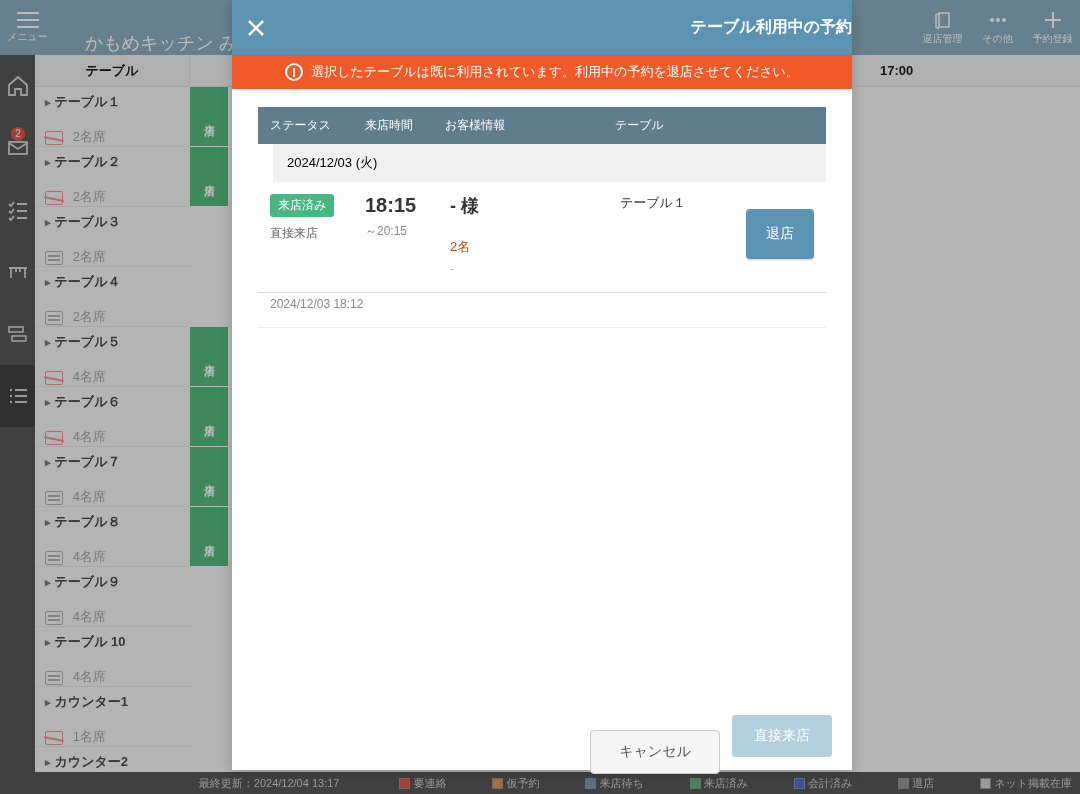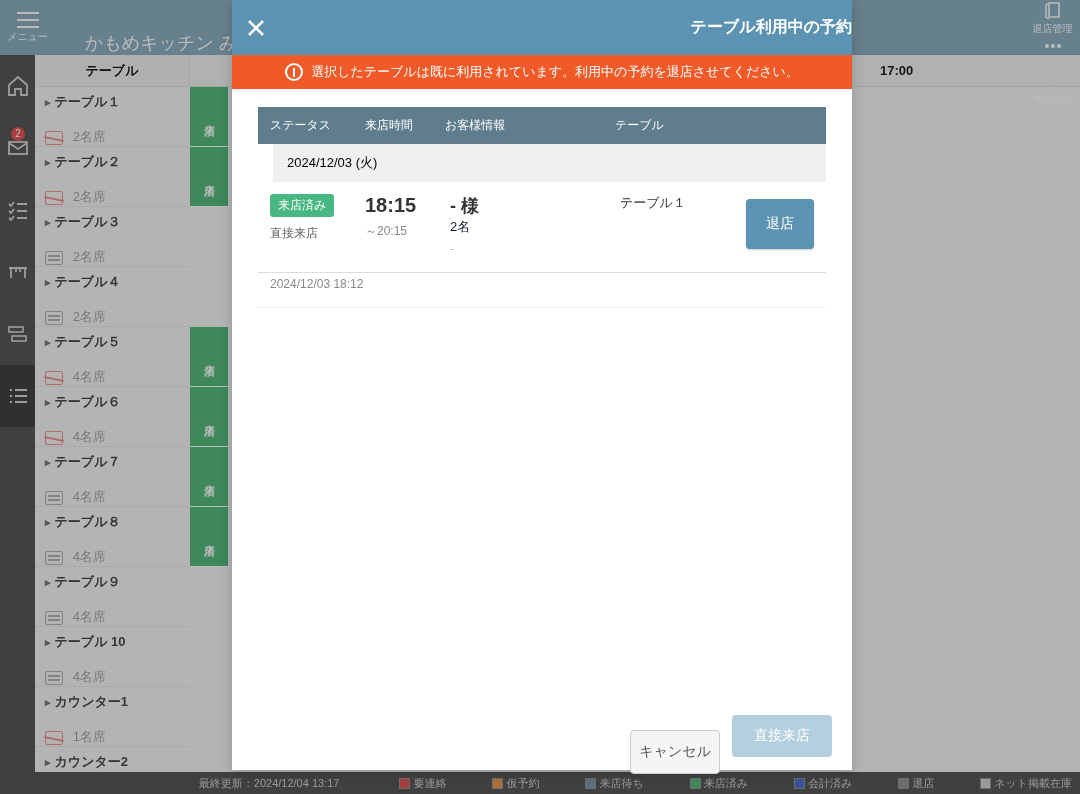--- a/index.html
+++ b/index.html
@@ -5,21 +5,21 @@
 * { box-sizing: border-box; margin: 0; padding: 0; }
 body { font-family: "Hiragino Sans", "Meiryo", sans-serif; width: 1080px; height: 794px; overflow: hidden; background: #f5f5f5; position: relative; font-size: 13px; }
 
 
 .topbar { height: 55px; background: #7EA5B8; display: flex; align-items: flex-end; color: #fff; }
 .menu-btn { width: 55px; display: flex; flex-direction: column; align-items: center; justify-content: center; height: 100%; }
 .menu-btn svg { width: 22px; height: 16px; }
 .menu-btn-label { font-size: 10px; margin-top: 2px; }
 .app-title { padding: 0 30px; font-size: 18px; }
 .topbar-spacer { flex: 1; }
-.topbar-actions { display: flex; height: 100%; flex-direction: column; }
+.topbar-actions { display: flex; height: 100%; }
 .topbar-action { width: 55px; display: flex; flex-direction: column; align-items: center; justify-content: center; font-size: 10px; }
 .topbar-action svg { width: 20px; height: 20px; margin-bottom: 2px; }
 
 
 .app-content { display: flex; height: calc(100% - 55px - 22px); }
 .sidebar { width: 55px; background: #424242; display: flex; flex-direction: column; }
 .sidebar-item { height: 62px; display: flex; align-items: center; justify-content: center; position: relative; }
 .sidebar-item svg { width: 24px; height: 24px; }
 .sidebar-item.active { background: #2a2a2a; }
 .badge { position: absolute; top: 10px; right: 10px; background: #e04040; color: #fff; border-radius: 8px; font-size: 10px; padding: 0 4px; min-width: 14px; text-align: center; line-height: 14px; }
@@ -66,29 +66,29 @@
 .date-row { background: #f0f0f0; padding: 10px 14px; font-size: 13px; font-weight: 500; margin-left: 15px; }
 .res-card { padding: 12px 12px 18px; border-bottom: 1px solid #ddd; display: flex; }
 .rc-status { width: 95px; }
 .status-chip { background: #47B881; color: #fff; font-size: 12px; padding: 3px 8px; border-radius: 3px; display: inline-block; }
 .rc-sub { margin-top: 8px; font-size: 12px; color: #666; }
 .rc-time { width: 85px; }
 .rc-time-main { font-size: 20px; font-weight: bold; color: #333; }
 .rc-time-end { font-size: 12px; color: #888; margin-top: 6px; }
 .rc-cust { width: 170px; }
 .rc-name { font-size: 18px; font-weight: bold; color: #333; }
-.rc-count { font-size: 13px; color: #0f172a; margin-top: 0; }
+.rc-count { font-size: 13px; color: #c2410c; margin-top: 20px; }
 .rc-dash { font-size: 11px; color: #aaa; margin-top: 6px; }
 .rc-table { width: 110px; font-size: 13px; color: #333; }
 .rc-action { flex: 1; display: flex; align-items: center; justify-content: flex-end; }
 .rc-checkout { background: #5D93B2; color: #fff; border: none; padding: 16px 20px; font-size: 14px; border-radius: 4px; box-shadow: 0 1px 2px rgba(0,0,0,.2); cursor: pointer; }
 .rc-timestamp { padding: 4px 12px 16px; font-size: 12px; color: #888; border-bottom: 1px solid #eee; }
 
 .modal-footer { height: 70px; display: flex; align-items: center; justify-content: flex-end; padding: 0 20px; gap: 12px; border-top: 1px solid transparent; }
-.btn-cancel { background: #f5f5f5; border: 1px solid #ccc; color: #555; padding: 12px 8px; font-size: 14px; border-radius: 4px; cursor: pointer; margin-top: 33px; }
+.btn-cancel { background: #f5f5f5; border: 1px solid #ccc; color: #555; padding: 12px 28px; font-size: 14px; border-radius: 4px; cursor: pointer; margin-top: 33px; }
 .btn-primary { background: #b4cfdd; color: #fff; border: none; padding: 12px 22px; font-size: 14px; border-radius: 4px; }
 
 .ch { display: inline-block; }
 .ch-status { width: 95px; }
 .ch-time { width: 80px; }
 .ch-cust { width: 170px; }
 .ch-table { width: 80px; }
 </style>
 </head>
 <body>

